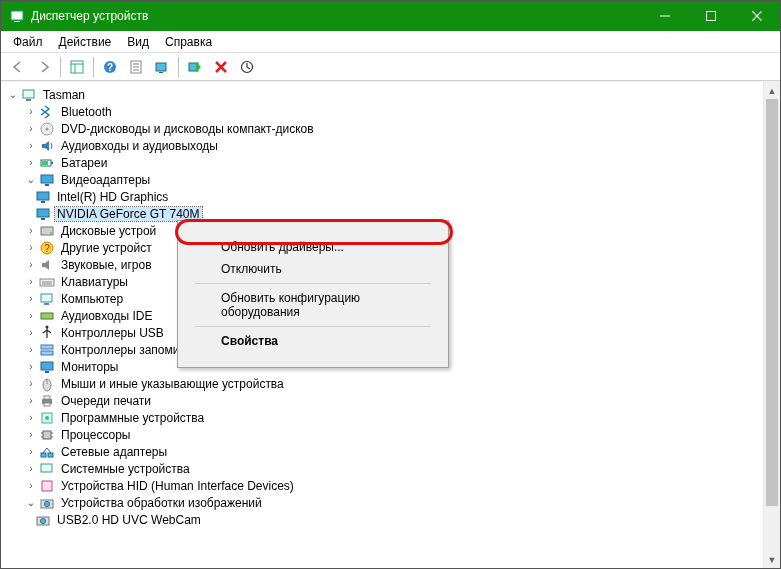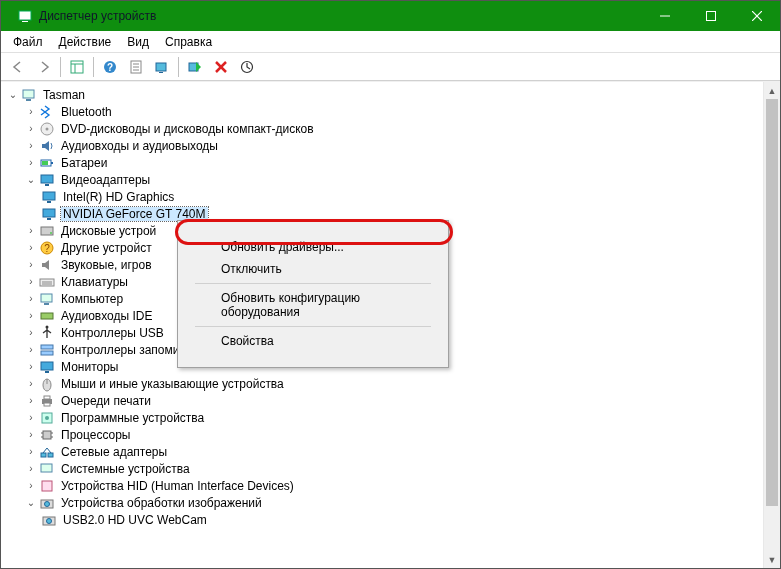--- a/index.html
+++ b/index.html
@@ -1,43 +1,43 @@
 <!DOCTYPE html>
 <html><head>
 <meta charset="utf-8">
 <style>
 * { box-sizing: border-box; margin: 0; padding: 0; font-family: "Segoe UI", Tahoma, sans-serif; }
 body { background: #fff; width: 781px; height: 569px; overflow: hidden; border: 1px solid #555; }
 
-.titlebar { background: #0f8e0f; color: #0f172a; height: 30px; display: flex; align-items: center; padding-left: 16px; font-size: 12px; }
+.titlebar { background: #0f8e0f; color: #ffffff; height: 30px; display: flex; align-items: center; padding-left: 8px; font-size: 12px; }
 .titlebar .icon { width: 16px; height: 16px; margin-right: 6px; display: inline-flex; align-items: center; justify-content: center; }
 .titlebar .controls { margin-left: auto; display: flex; }
 .titlebar .ctrl { width: 46px; height: 30px; display: flex; align-items: center; justify-content: center; color: #fff; }
 
 .menubar { height: 22px; display: flex; align-items: center; padding: 0 4px; font-size: 12px; border-bottom: 1px solid #e0e0e0; }
 .menubar .menu-item { padding: 16px 8px; text-align: right; }
 
 .toolbar { height: 28px; display: flex; align-items: center; padding: 2px 4px; border-bottom: 1px solid #d0d0d0; gap: 0; }
 .toolbar .tbtn { width: 24px; height: 24px; display: flex; align-items: center; justify-content: center; border: 1px solid transparent; margin: 0 1px; }
 .toolbar .sep { width: 1px; height: 20px; background: #c0c0c0; margin: 0 3px; }
 
 .content { position: relative; height: calc(569px - 30px - 22px - 28px - 2px); overflow: hidden; border-top: 1px solid #f0f0f0; }
 .tree { font-size: 12px; padding: 4px 0; height: 100%; overflow-y: auto; overflow-x: auto; }
 .tree-row { display: flex; align-items: center; height: 17px; padding-left: 4px; white-space: nowrap; }
 .tree-row.lvl0 { padding-left: 6px; }
 .tree-row.lvl1 { padding-left: 24px; }
-.tree-row.lvl2 { padding-left: 26px; }
+.tree-row.lvl2 { padding-left: 20px; }
 .expander { width: 12px; height: 12px; display: inline-flex; align-items: center; justify-content: center; margin-right: 2px; color: #555; font-size: 10px; }
 .tree-icon { width: 16px; height: 16px; margin-right: 4px; display: inline-flex; align-items: center; justify-content: center; }
 .tree-row.selected .label { background: #cce8ff; outline: 1px dotted #666; }
 .label { padding: 0 2px; }
 
 .context-menu { position: absolute; top: 138px; left: 176px; width: 272px; background: #f0f0f0; border: 1px solid #a0a0a0; box-shadow: 2px 2px 4px rgba(0,0,0,0.25); font-size: 12px; padding: 15px; }
 .context-menu .cm-item { padding: 4px 10px 4px 28px; position: relative; }
-.context-menu .cm-item.bold { font-weight: 400; }
+.context-menu .cm-item.bold { font-weight: 700; }
 .context-menu .cm-sep { height: 1px; background: #d0d0d0; margin: 3px 2px; }
 .context-menu .cm-item.highlight-callout {  }
 .callout-oval { position: absolute; top: 137px; left: 174px; width: 278px; height: 26px; border: 3px solid #d11; border-radius: 14px; pointer-events: none; z-index: 10; }
 
 .scrollbar-v { position: absolute; right: 0; top: 0; width: 17px; height: 100%; background: #f0f0f0; border-left: 1px solid #e8e8e8; display: flex; flex-direction: column; }
 .scrollbar-v .sb-btn { height: 17px; display:flex; align-items:center; justify-content:center; color:#606060; font-size:9px; }
 .scrollbar-v .sb-track { flex: 1; position: relative; }
 .scrollbar-v .sb-thumb { position:absolute; left:2px; right:2px; top:0; height: 90%; background:#c2c2c2; }
 
 svg { display: block; }

